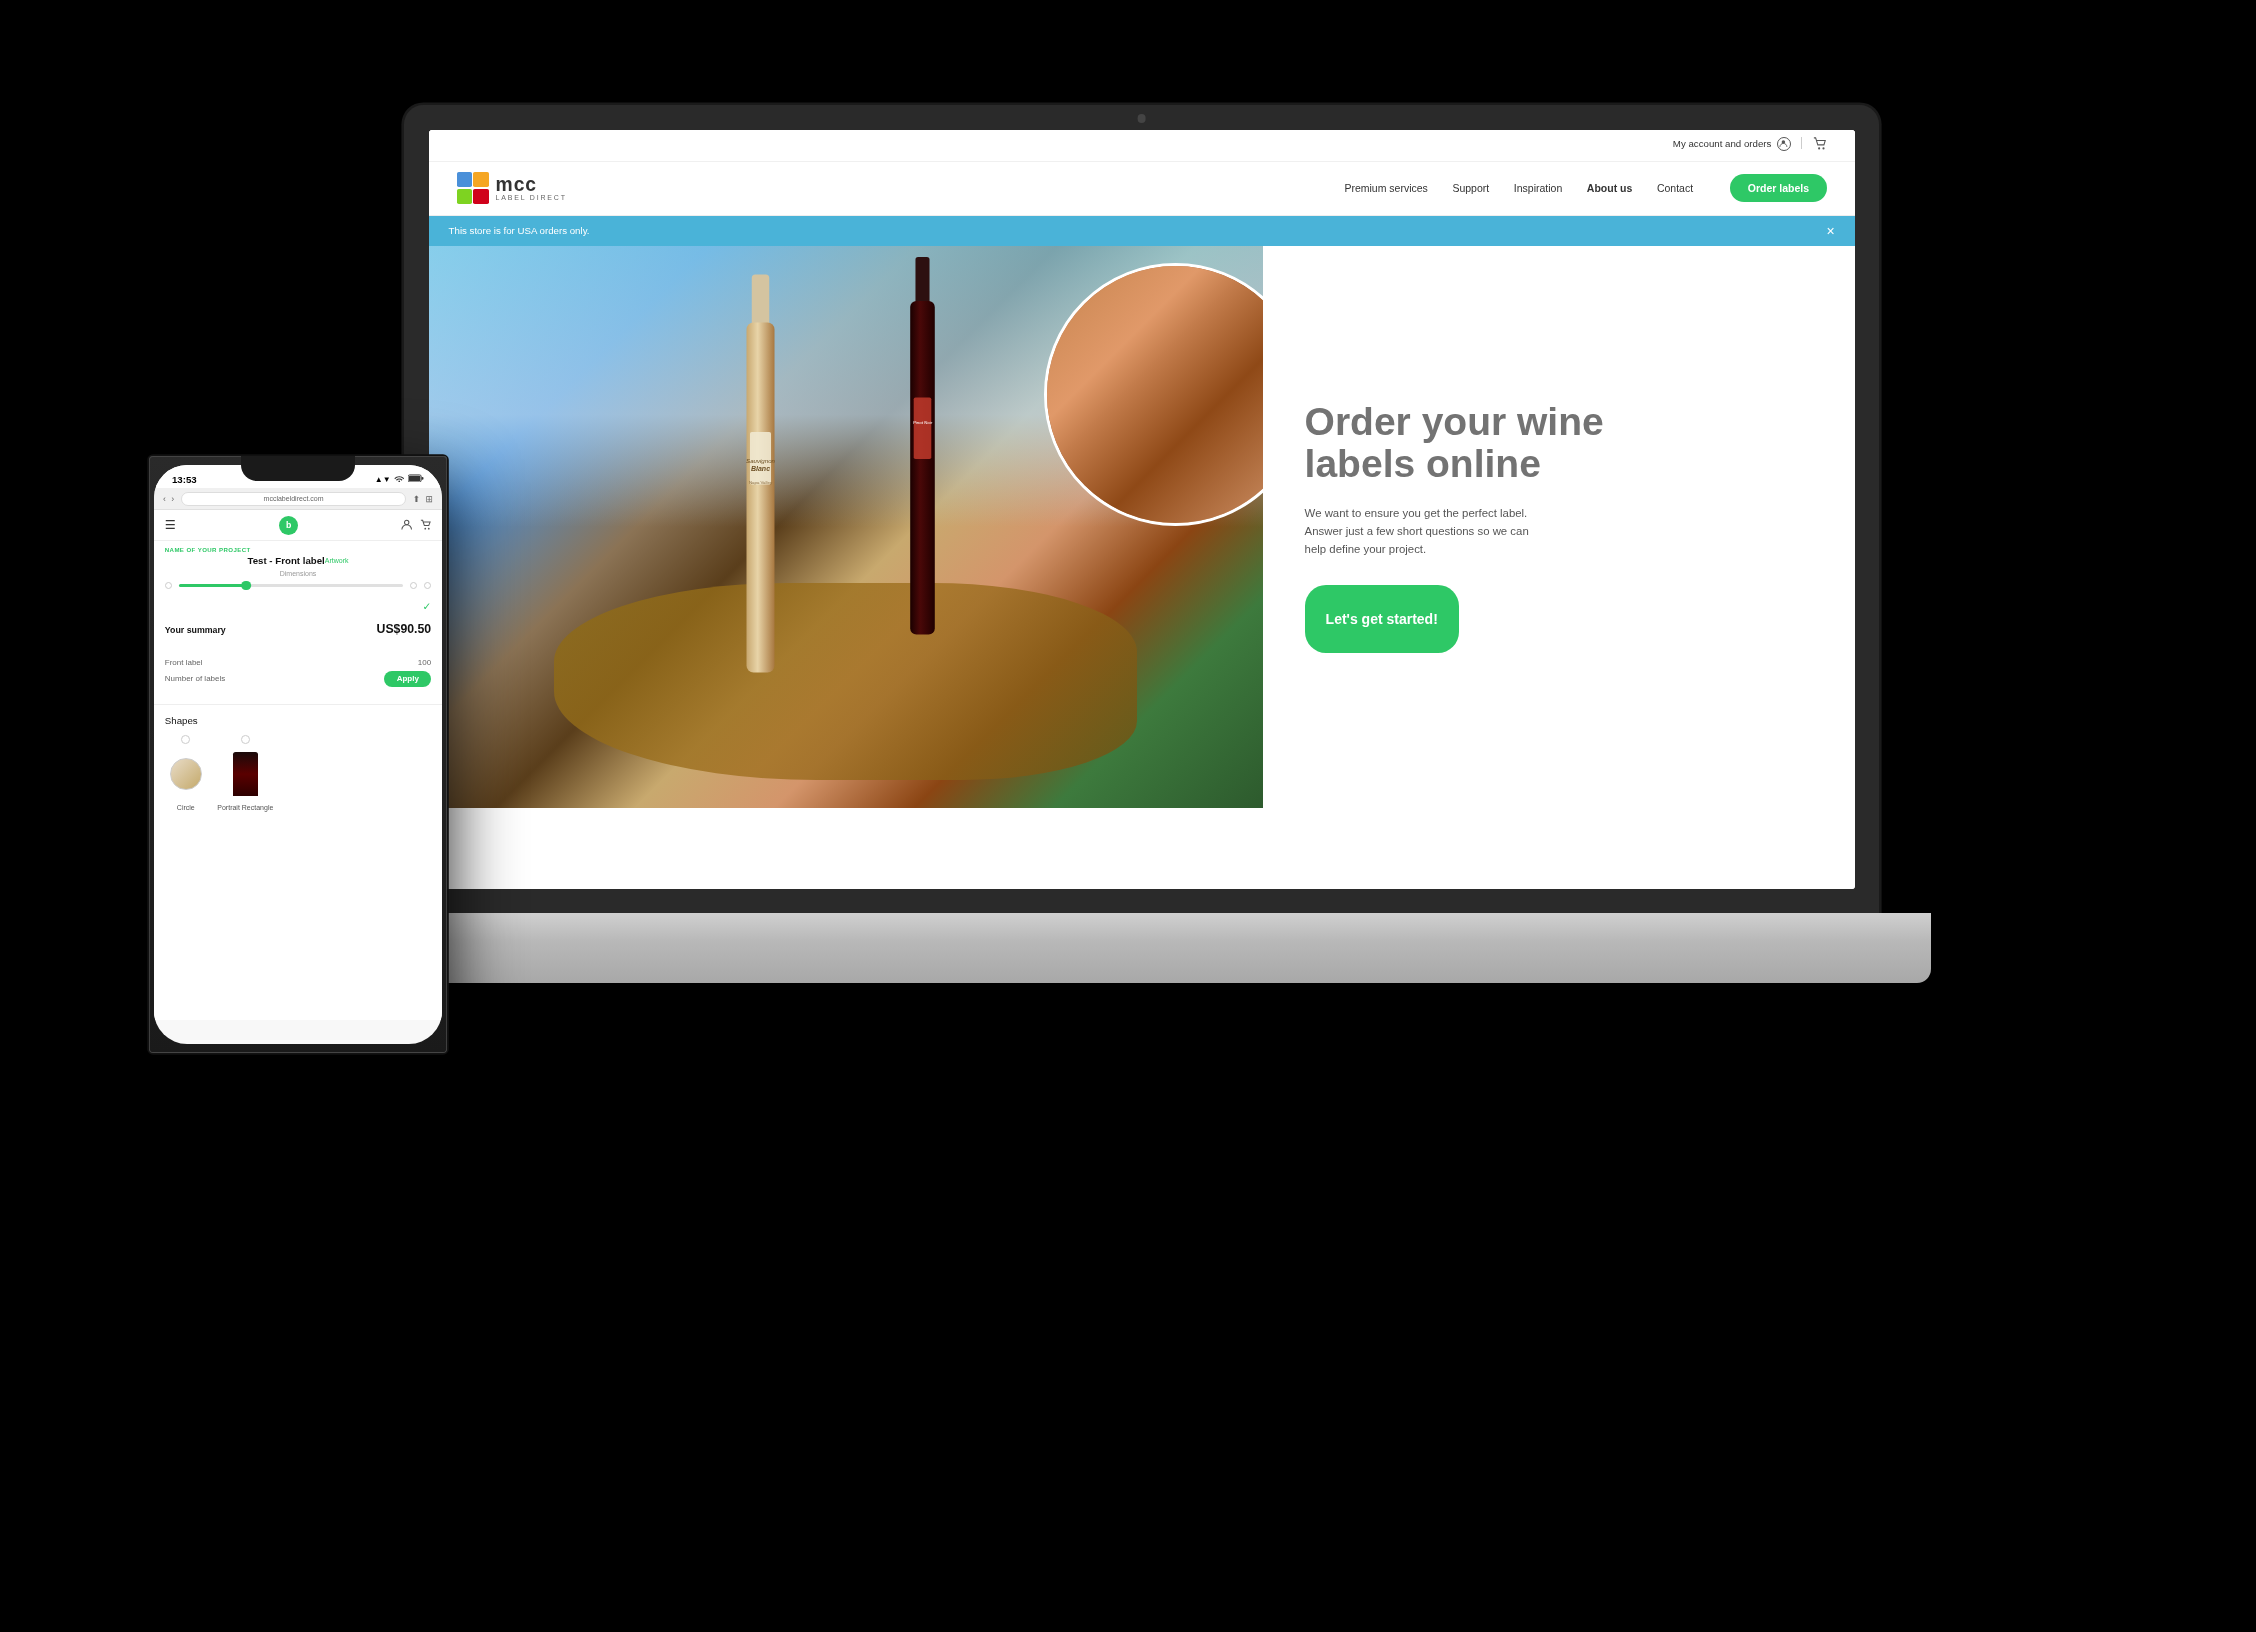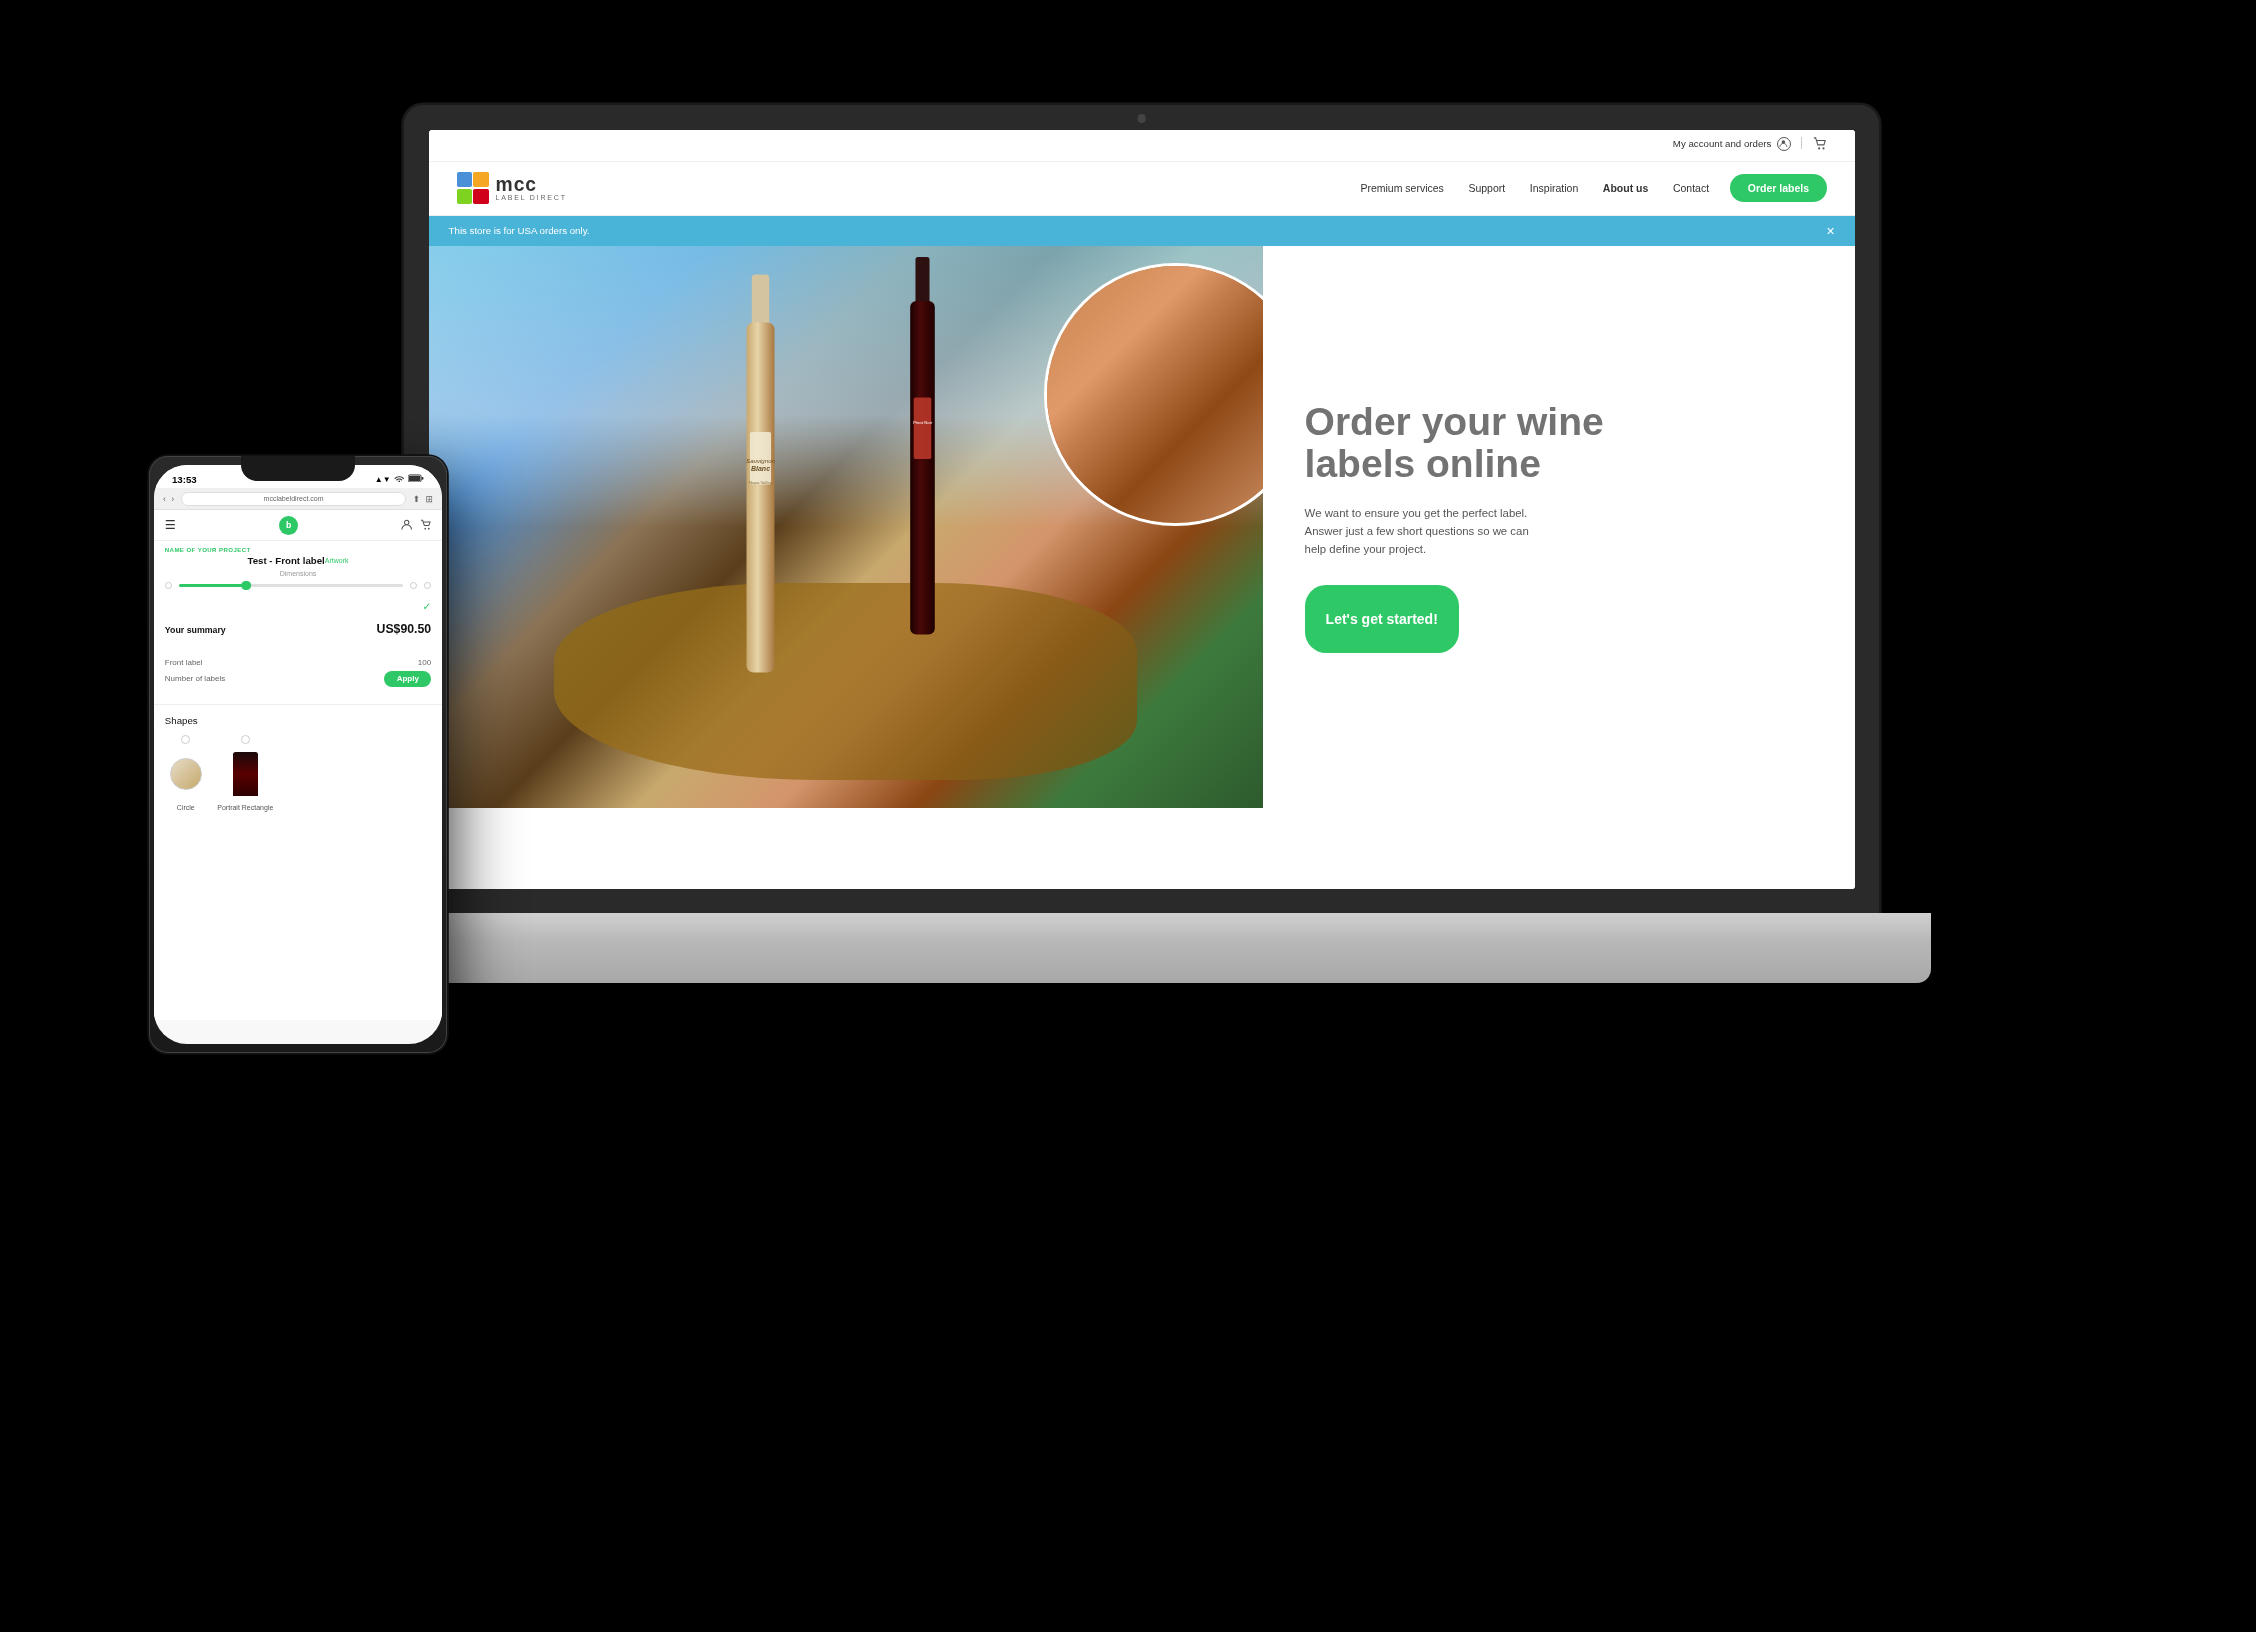--- a/index.html
+++ b/index.html
@@ -121,21 +121,21 @@
 
     .topbar-divider {
       width: 0.9px; height: 12.3px;
       background: #ccc;
     }
 
     .site-nav {
       display: flex;
       align-items: center;
       padding: 10.5px 28px;
-      gap: 0;
+      gap: 16px;
     }
 
     .logo-area {
       display: flex;
       align-items: center;
       gap: 7px;
       margin-right: auto;
     }
 
     .logo-squares {
@@ -328,21 +328,21 @@
       top: 456px;
       width: 298px;
       height: 597px;
       z-index: 20;
     }
 
     .phone-body {
       width: 100%;
       height: 100%;
       background: linear-gradient(180deg, #2a2a2a 0%, #1a1a1a 100%);
-      border-radius: 19px;
+      border-radius: 4px;
       box-shadow:
         0 0 0 1.8px #111,
         0 26px 70px rgba(0,0,0,0.9),
         inset 0 0 0 0.9px #444;
       position: relative;
       overflow: hidden;
     }
 
     
     .phone-notch {

